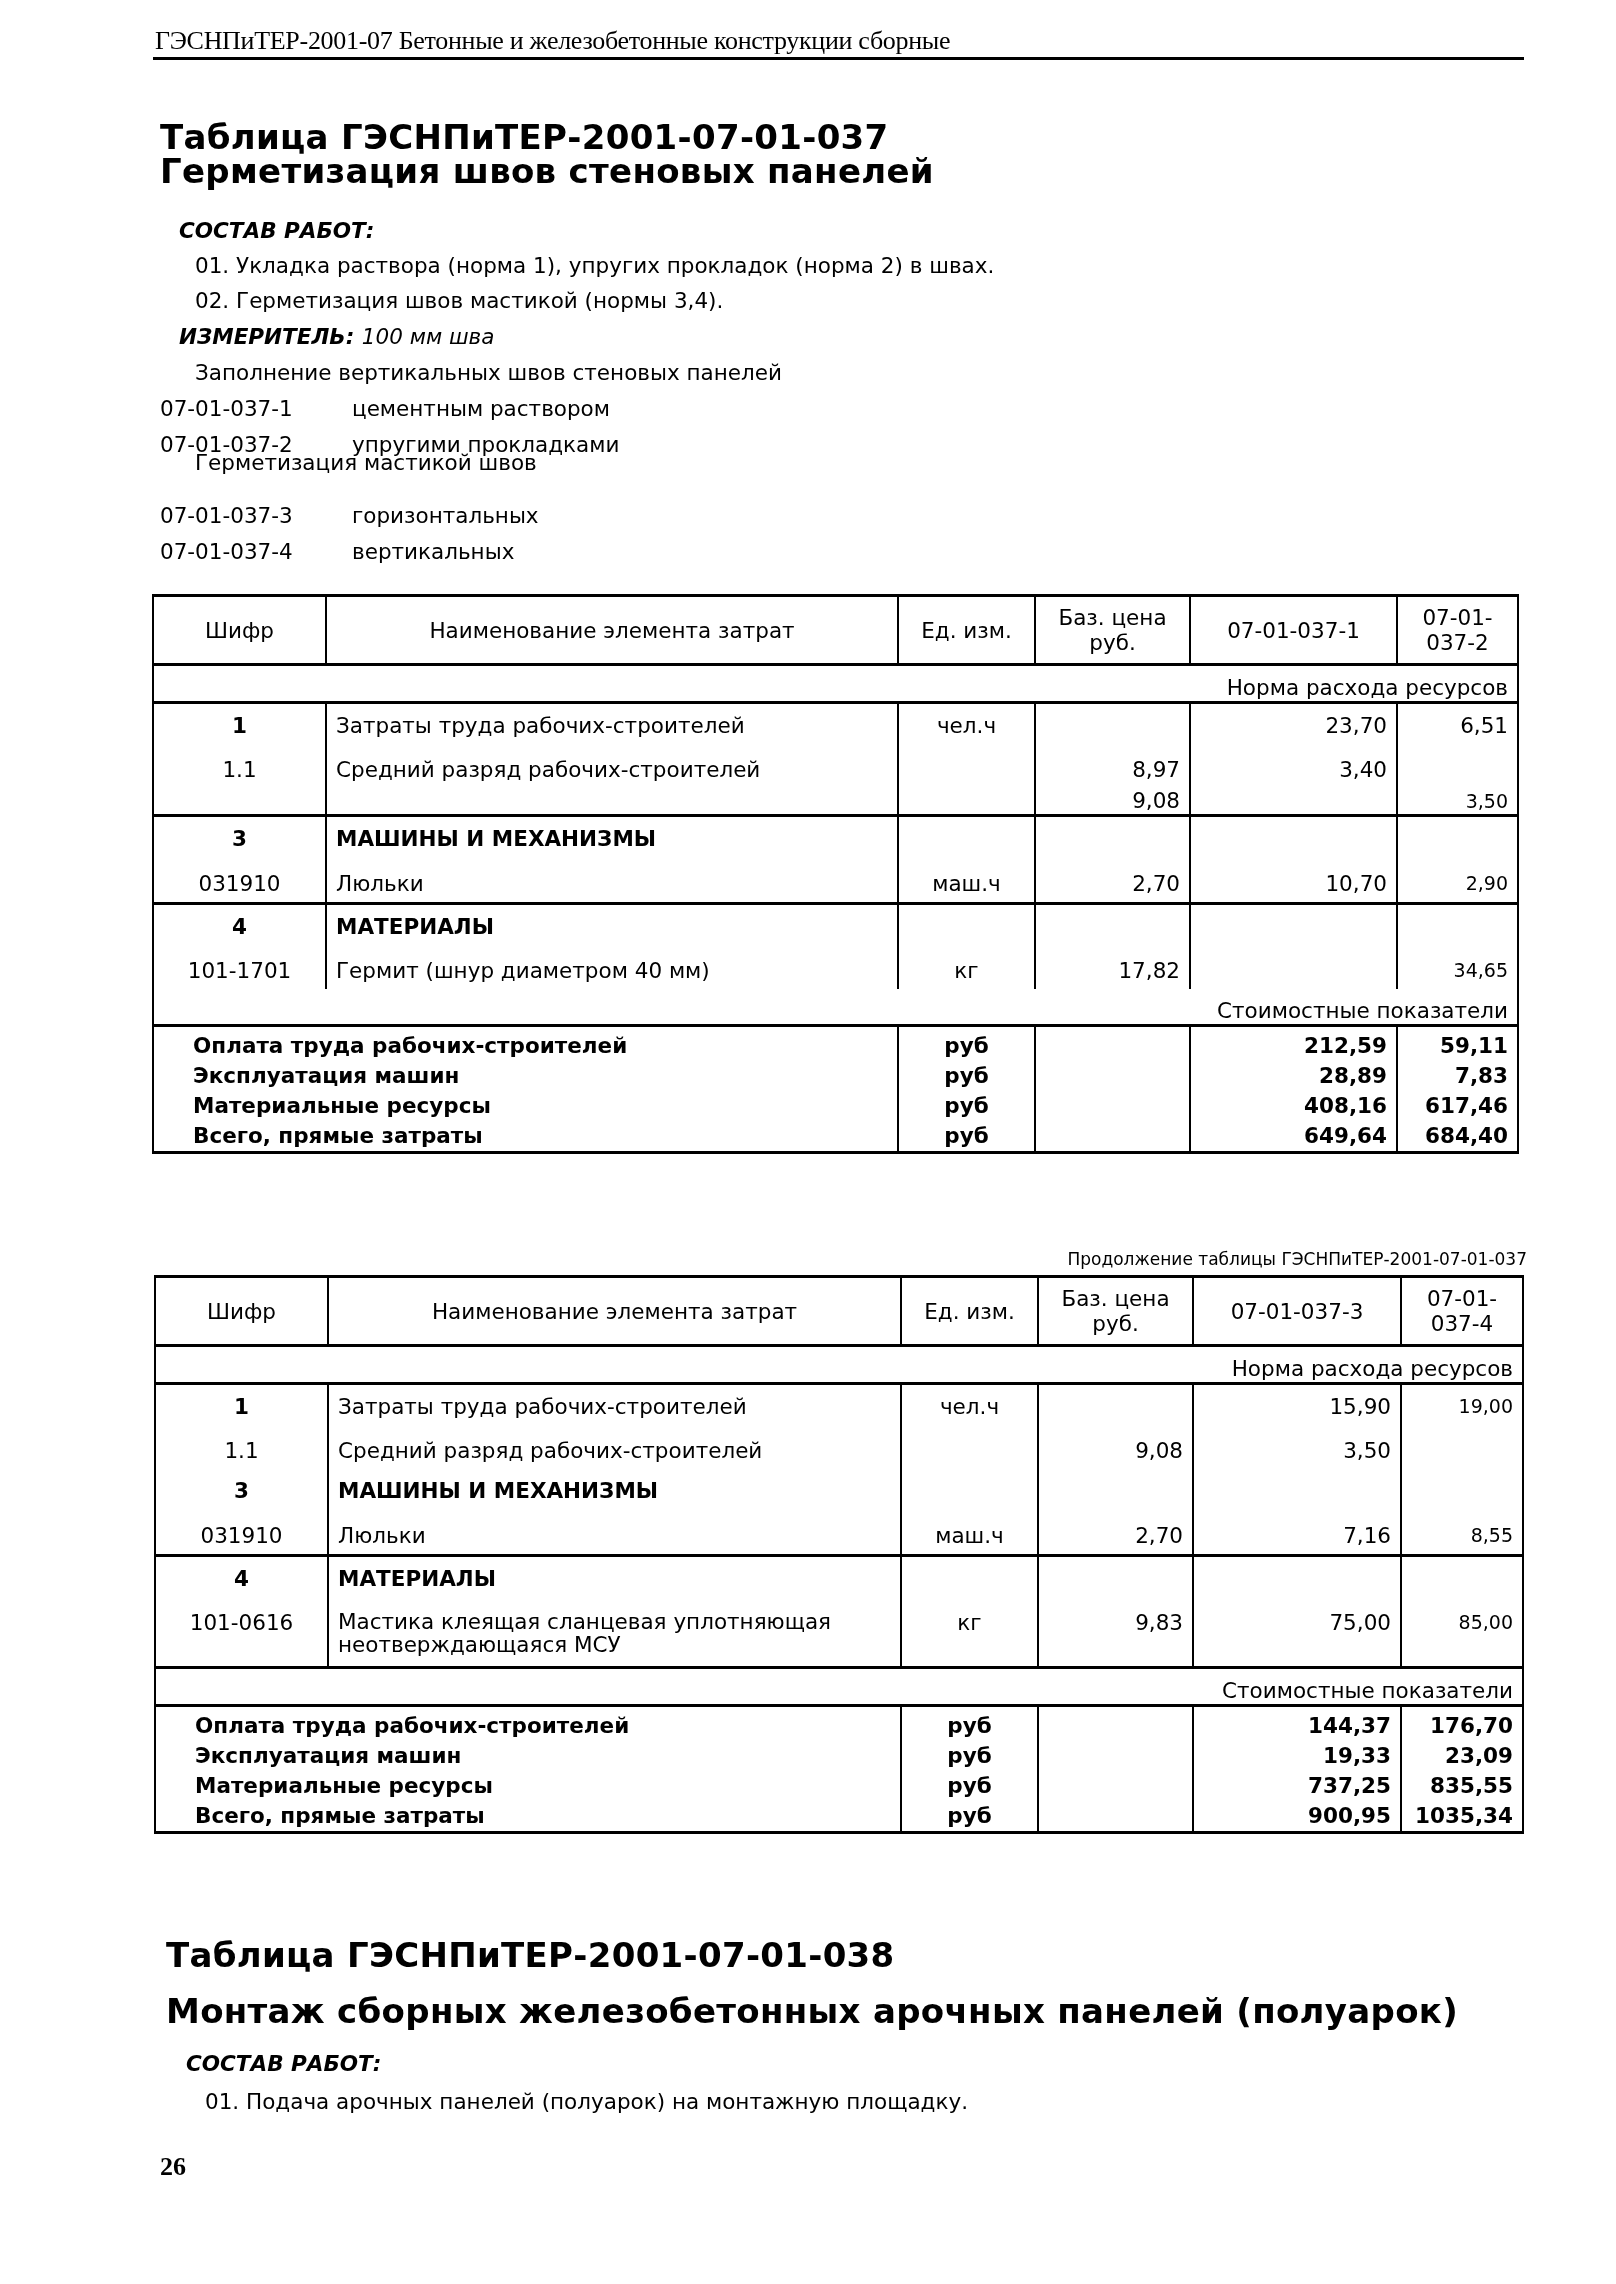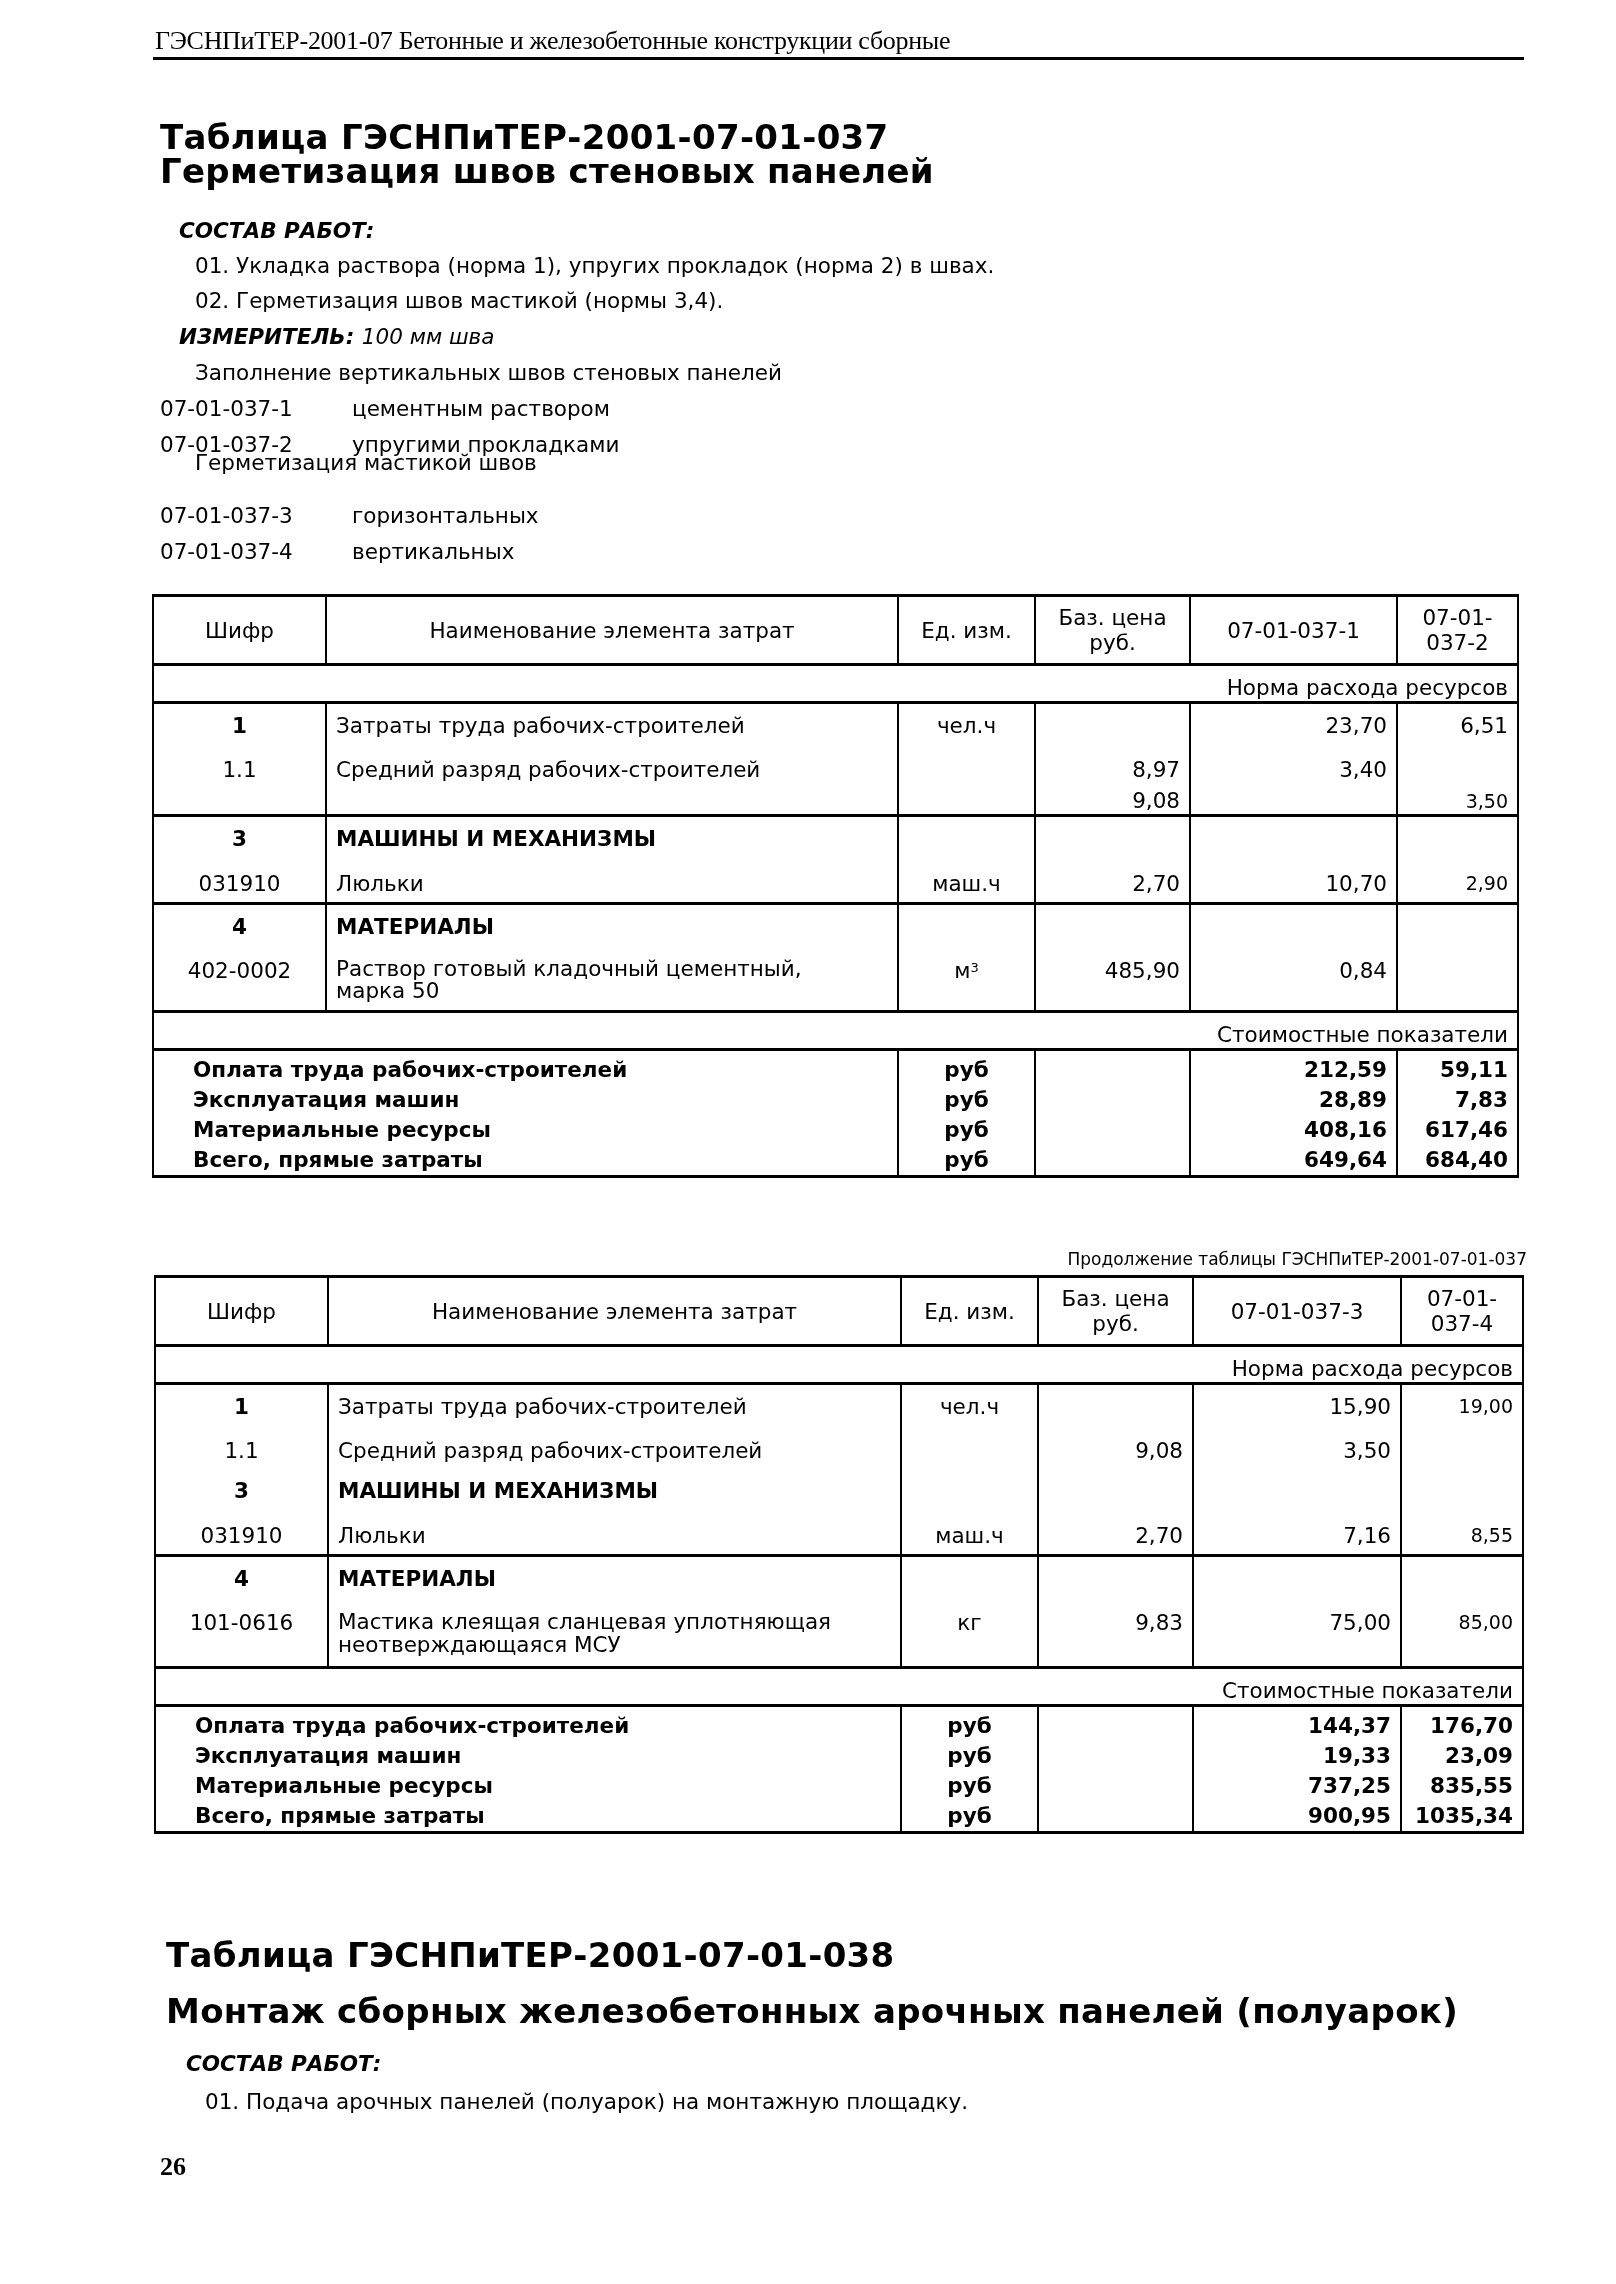--- a/index.html
+++ b/index.html
@@ -128,27 +128,27 @@
     <td class="r vl outer-r" style="font-size:19px">2,90</td>
   </tr>
   <tr class="row">
     <td class="c b outer-l">4</td>
     <td class="b vl">МАТЕРИАЛЫ</td>
     <td class="vl"></td>
     <td class="vl"></td>
     <td class="vl"></td>
     <td class="vl outer-r"></td>
   </tr>
-  <tr class="row tight grp-end">
-    <td class="c outer-l" style="height:52px">402-0002</td>
-    <td class="vl" style="line-height:22px"><span>Раствор готовый кладочный цементный,</span><br><span>марка 50</span></td>
-    <td class="c vl"><span>м</span><span class="sup">3</span></td>
-    <td class="r vl">485,90</td>
-    <td class="r vl">0,84</td>
-    <td class="r vl outer-r"></td>
+  <tr class="row tight">
+    <td class="c outer-l">101-1701</td>
+    <td class="vl">Гермит (шнур диаметром 40 мм)</td>
+    <td class="c vl">кг</td>
+    <td class="r vl">17,82</td>
+    <td class="r vl"></td>
+    <td class="r vl outer-r" style="font-size:19px">34,65</td>
   </tr>
   <tr class="band">
     <td colspan="6">Стоимостные показатели</td>
   </tr>
   <tr class="total first">
     <td colspan="2" class="outer-l" style="padding-left:39px">Оплата труда рабочих-строителей</td>
     <td class="c vl">руб</td>
     <td class="vl"></td>
     <td class="r vl">212,59</td>
     <td class="r vl outer-r">59,11</td>

